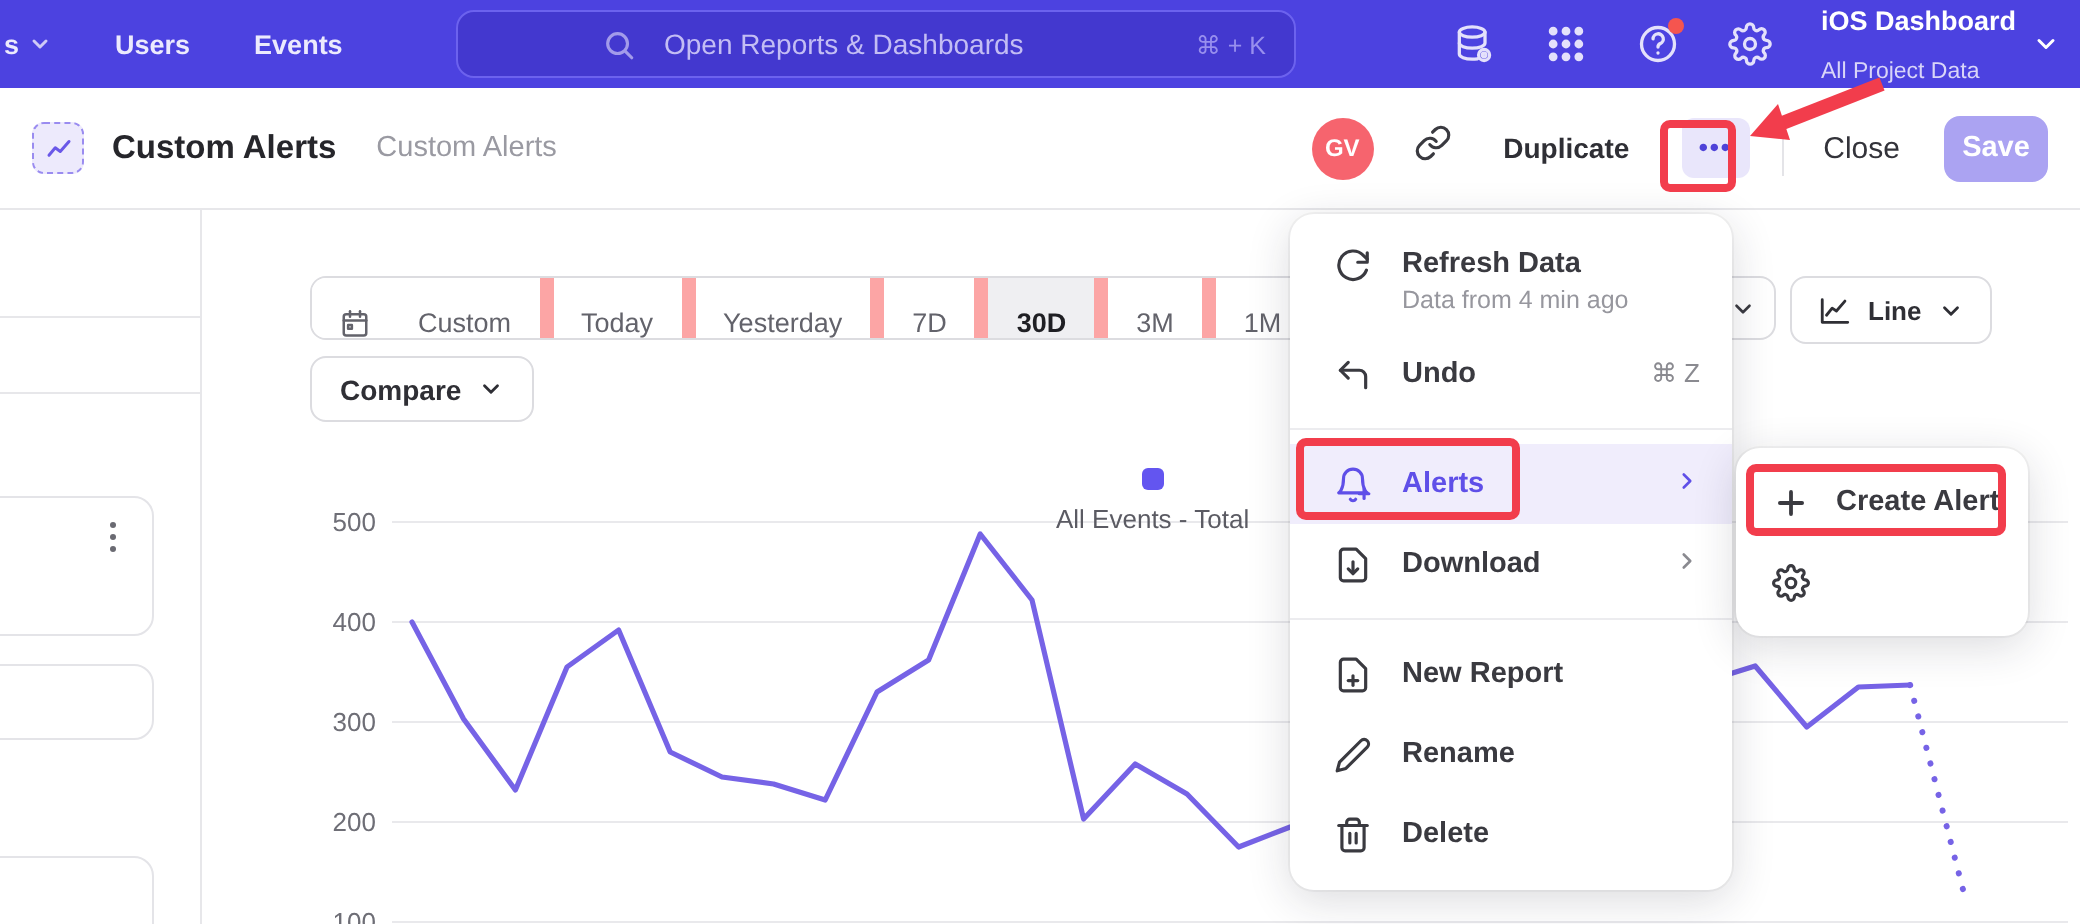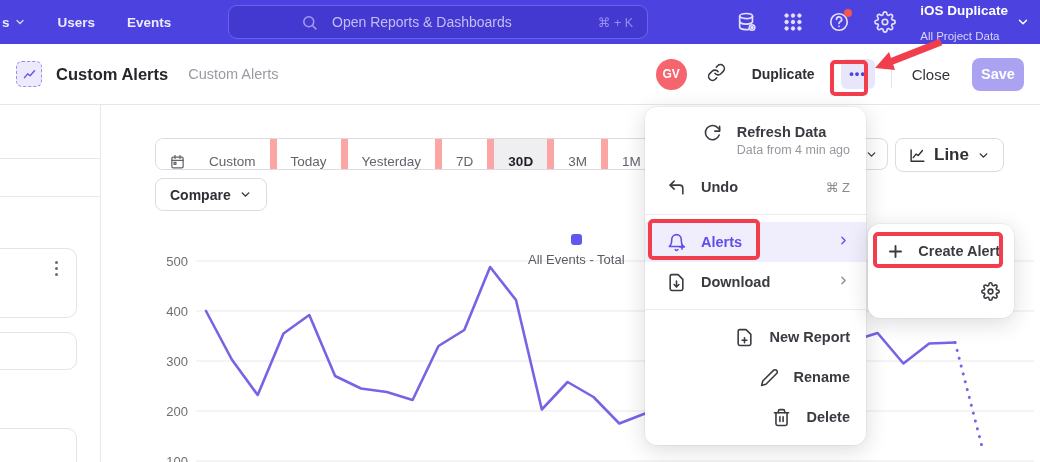--- a/index.html
+++ b/index.html
@@ -72,27 +72,27 @@
   .range-btn svg { stroke:#63636b; }
 
   .compare { position:absolute; left:155px; top:73px; height:33px; display:flex; align-items:center;
     gap:8px; padding:0 14px; border:1px solid #dcdce0; border-radius:8px; background:#fff;
     font-size:14px; font-weight:600; color:#2f2f35; cursor:pointer; z-index:2; }
   .stub-dd { position:absolute; left:780px; top:33px; width:108px; height:32px;
     border:1px solid #dcdce0; border-radius:8px; background:#fff; z-index:2; cursor:pointer; }
   .stub-dd svg { position:absolute; right:9px; top:9px; stroke:#3a3a40; }
   .linebtn { position:absolute; left:895px; top:33px; height:32px; display:flex; align-items:center;
     gap:8px; padding:16px 13px; border:1px solid #dcdce0; border-radius:8px; background:#fff;
-    font-size:17px; font-weight:600; color:#2f2f35; cursor:pointer; z-index:2; }
+    font-size:13px; font-weight:600; color:#2f2f35; cursor:pointer; z-index:2; }
   .linebtn svg { stroke:#2f2f35; }
 
   
   .menu { position:absolute; left:645px; top:2px; width:221px; background:#fff; border-radius:12px;
     box-shadow:0 5px 22px rgba(30,30,50,.16), 0 0 0 1px rgba(0,0,0,.04); padding:8px 0; z-index:10; }
-  .menu-item { display:flex; align-items:center; min-height:40px; padding:0 16px 0 22px; cursor:pointer;justify-content:flex-end; }
+  .menu-item { display:flex; align-items:center; min-height:40px; padding:0 16px 0 22px; cursor:pointer; }
   .menu-item .mi-ic { width:19px; height:19px; flex:0 0 auto; display:flex; }
   .menu-item .mi-ic svg { width:19px; height:19px; stroke:#3a3a40; }
   .menu-item .mi-text { margin-left:15px; }
   .menu-item .mi-label { font-size:14.5px; font-weight:600; color:#3a3a40; }
   .menu-item .mi-sub { font-size:12.5px; color:#97979e; margin-top:3px; }
   .menu-item .mi-right { margin-left:auto; font-size:13px; color:#8a8a90; }
   .menu-item .mi-right svg { stroke:#8a8a90; }
   .menu-item.hl { background:#F0EDFC; }
   .menu-item.hl .mi-label { color:#5F4FE8; }
   .menu-item.hl .mi-ic svg, .menu-item.hl .mi-right svg { stroke:#5F4FE8; }
@@ -164,21 +164,21 @@
         <span class="red-dot"></span>
       </div>
       <div class="nav-ic">
         <svg viewBox="0 0 24 24" fill="none" stroke-width="1.8" stroke-linecap="round" stroke-linejoin="round">
             <circle cx="12" cy="12" r="3"></circle>
             <path d="M19.4 15a1.65 1.65 0 0 0 .33 1.82l.06.06a2 2 0 0 1 0 2.83 2 2 0 0 1-2.83 0l-.06-.06a1.65 1.65 0 0 0-1.82-.33 1.65 1.65 0 0 0-1 1.51V21a2 2 0 0 1-2 2 2 2 0 0 1-2-2v-.09A1.65 1.65 0 0 0 9 19.4a1.65 1.65 0 0 0-1.82.33l-.06.06a2 2 0 0 1-2.83 0 2 2 0 0 1 0-2.83l.06-.06a1.65 1.65 0 0 0 .33-1.82 1.65 1.65 0 0 0-1.51-1H3a2 2 0 0 1-2-2 2 2 0 0 1 2-2h.09A1.65 1.65 0 0 0 4.6 9a1.65 1.65 0 0 0-.33-1.82l-.06-.06a2 2 0 0 1 0-2.83 2 2 0 0 1 2.83 0l.06.06a1.65 1.65 0 0 0 1.82.33H9a1.65 1.65 0 0 0 1-1.51V3a2 2 0 0 1 2-2 2 2 0 0 1 2 2v.09a1.65 1.65 0 0 0 1 1.51 1.65 1.65 0 0 0 1.82-.33l.06-.06a2 2 0 0 1 2.83 0 2 2 0 0 1 0 2.83l-.06.06a1.65 1.65 0 0 0-.33 1.82V9a1.65 1.65 0 0 0 1.51 1H21a2 2 0 0 1 2 2 2 2 0 0 1-2 2h-.09a1.65 1.65 0 0 0-1.51 1z"></path>
           </svg>
       </div>
       <div class="project">
         <div>
-          <div class="pline1">iOS Duplicate</div>
+          <div class="pline1">iOS Dashboard</div>
           <div class="pline2">All Project Data</div>
         </div>
         <svg width="14" height="14" viewBox="0 0 24 24" fill="none" stroke="#fff" stroke-width="2.6" stroke-linecap="round" stroke-linejoin="round">
             <polyline points="6 9 12 15 18 9"></polyline>
           </svg>
       </div>
     </div>
   </header>
 
   <div class="pageheader">

